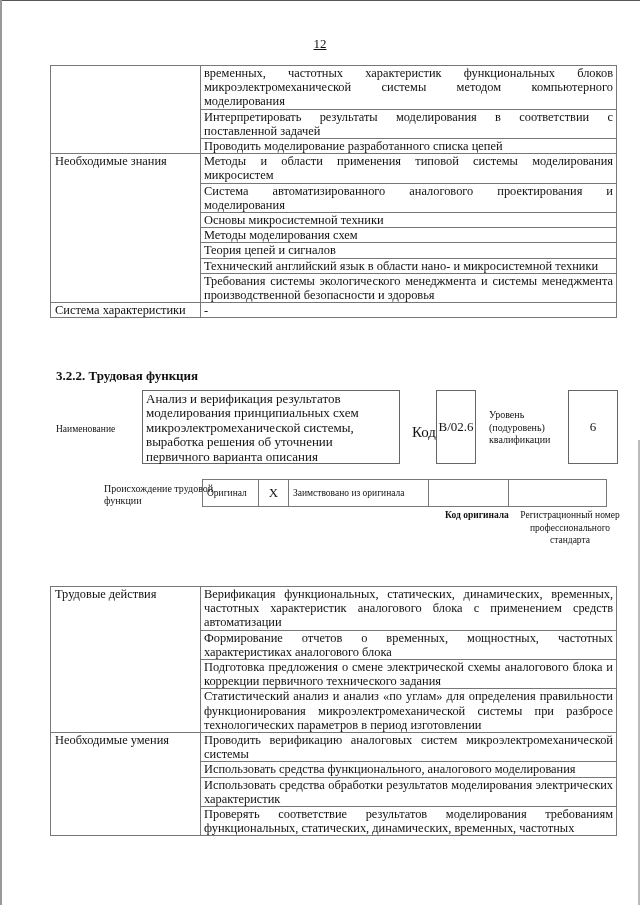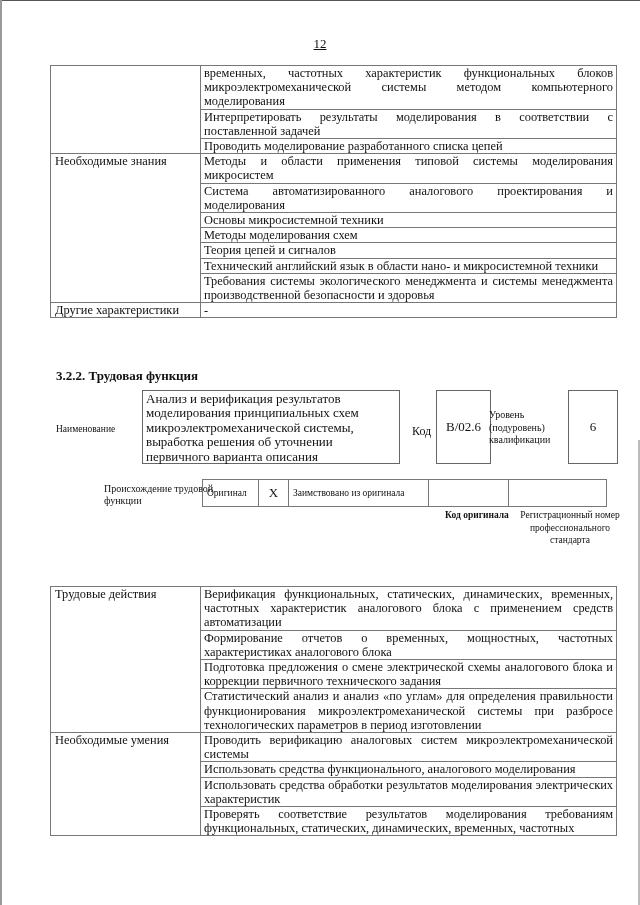--- a/index.html
+++ b/index.html
@@ -13,22 +13,22 @@
   table.grid td { border:1px solid #777; vertical-align:top; padding:0 3px; }
   table.grid td.txt { text-align:justify; text-align-last:left;margin-left:24px; }
   table.grid td.lbl { padding-left:4px; }
   #t1 { left:50px; top:65px; width:566px; }
   #t2 { left:50px; top:586px; width:566px;padding-left:14px; }
   .section-title { position:absolute; left:56px; top:368px; font-weight:bold; font-size:13px;text-align:center; }
   .small { font-size:9.5px; }
   .name-label { position:absolute; left:56px; top:424px; }
   .name-box { position:absolute; left:142px; top:390px; width:258px; height:74px; border:1px solid #666;
               font-size:13px; line-height:14.4px; padding:1px 3px; box-sizing:border-box; }
-  .code-label { position:absolute; left:412px; top:424px; font-size:12px;font-family:Liberation Serif, serif; }
-  .code-box { position:absolute; left:436px; top:390px; width:55px; height:74px; border:1px solid #666;
+  .code-label { position:absolute; left:412px; top:424px; font-size:15px;font-family:Liberation Serif, serif; }
+  .code-box { position:absolute; left:436px; top:390px; width:40px; height:74px; border:1px solid #666;
               display:flex; align-items:center; justify-content:center; font-size:13px; box-sizing:border-box; }
   .level-label { position:absolute; left:489px; top:409px; font-size:10px; line-height:12.5px; }
   .level-box { position:absolute; left:568px; top:390px; width:50px; height:74px; border:1px solid #666;
                display:flex; align-items:center; justify-content:center; font-size:13px; box-sizing:border-box; }
   .origin-label { position:absolute; left:56px; top:483px; font-size:10px; line-height:12px; width:130px;margin-left:48px; }
   table.origin { position:absolute; left:202px; top:479px; border-collapse:collapse; table-layout:fixed; font-size:9.5px; }
   table.origin td { border:1px solid #777; height:26px; padding:0 4px; vertical-align:middle; }
   .x-mark { font-size:13px; text-align:center; }
   .caption { position:absolute; font-size:9.5px; line-height:12.5px; text-align:center; }
 </style>
@@ -73,21 +73,21 @@
     <tr>
         <td class="txt">Теория цепей и сигналов</td>
       </tr>
     <tr>
         <td class="txt">Технический английский язык в области нано- и микросистемной техники</td>
       </tr>
     <tr>
         <td class="txt">Требования системы экологического менеджмента и системы менеджмента производственной безопасности и здоровья</td>
       </tr>
     <tr>
-      <td class="lbl">Другие характеристики</td>
+      <td class="lbl">Система характеристики</td>
       <td class="txt">-</td>
     </tr>
   </tbody>
 </table>
 
 <div class="section-title">3.2.2. Трудовая функция</div>
 
 <div class="name-label small">Наименование</div>
 <div class="name-box">Анализ и верификация результатов моделирования принципиальных схем микроэлектромеханической системы, выработка решения об уточнении первичного варианта описания</div>
 <div class="code-label">Код</div>

